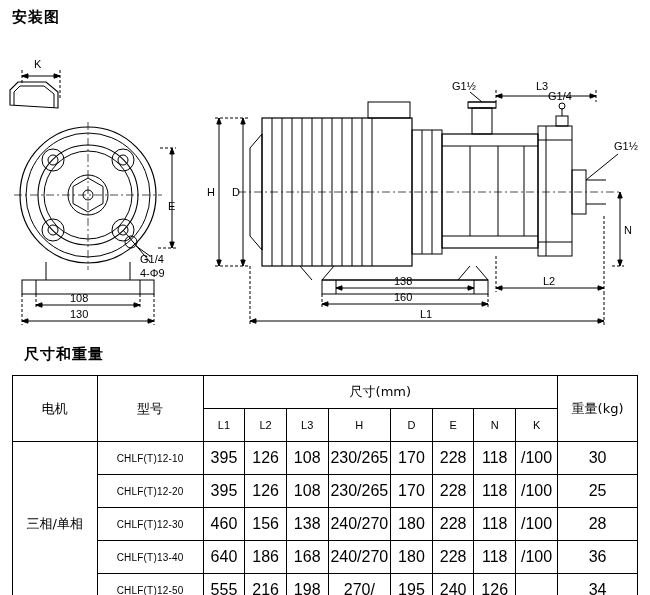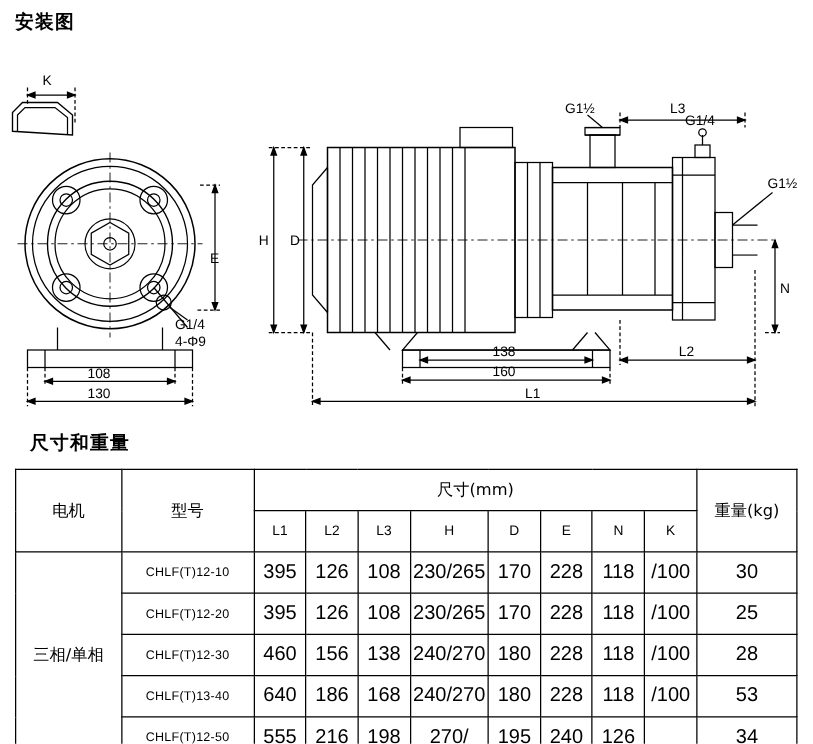--- a/index.html
+++ b/index.html
@@ -347,21 +347,21 @@
         <tr>
           <td class="model">CHLF(T)13-40</td>
           <td class="val">640</td>
           <td class="val">186</td>
           <td class="val">168</td>
           <td class="val">240/270</td>
           <td class="val">180</td>
           <td class="val">228</td>
           <td class="val">118</td>
           <td class="val">/100</td>
-          <td class="val">53</td>
+          <td class="val">36</td>
         </tr>
         <tr>
           <td class="model">CHLF(T)12-50</td>
           <td class="val">555</td>
           <td class="val">216</td>
           <td class="val">198</td>
           <td class="val">270/</td>
           <td class="val">195</td>
           <td class="val">240</td>
           <td class="val">126</td>

